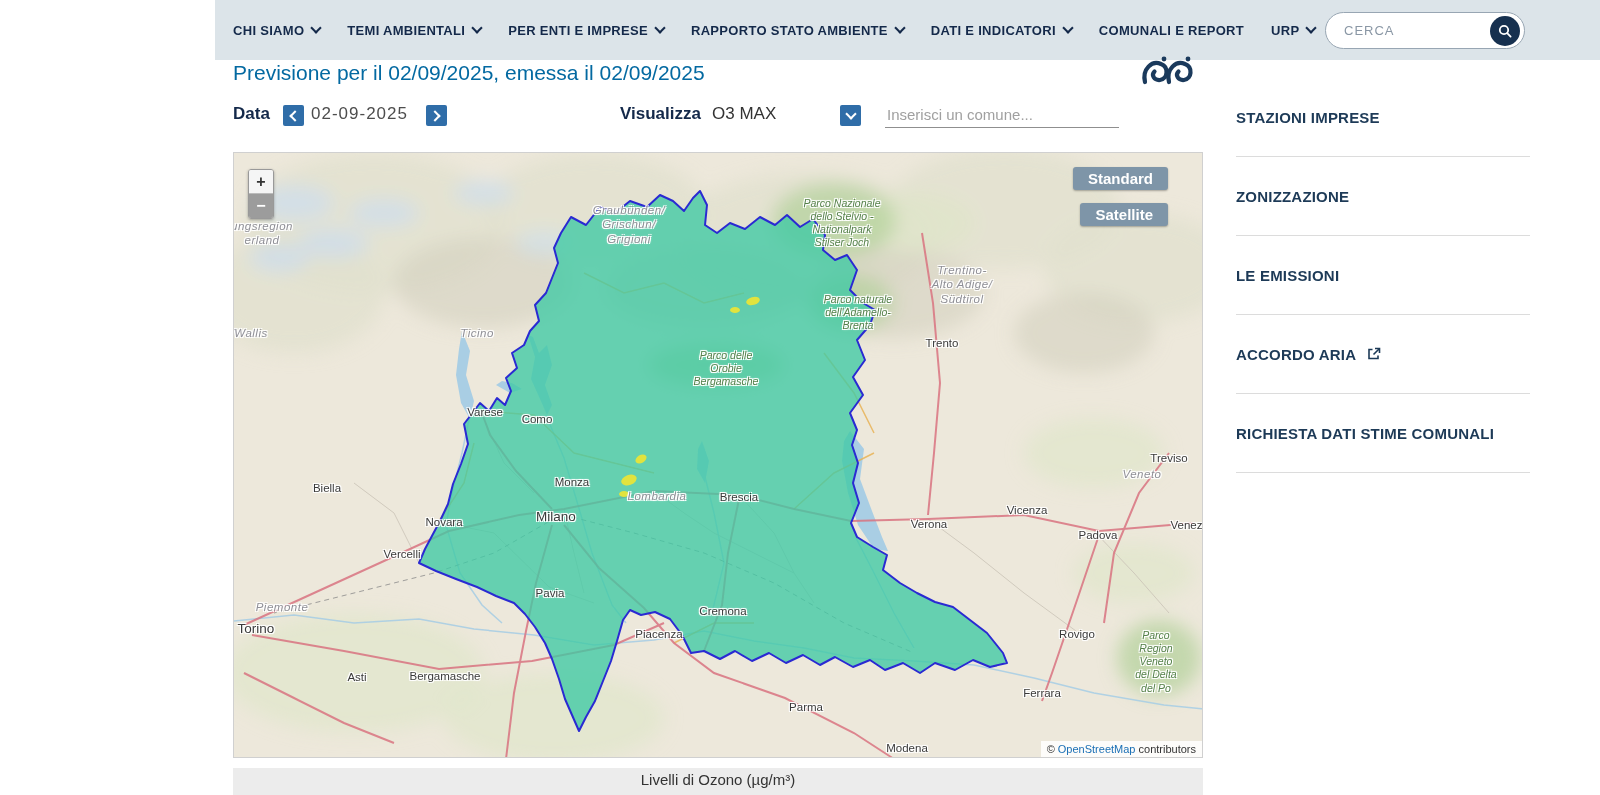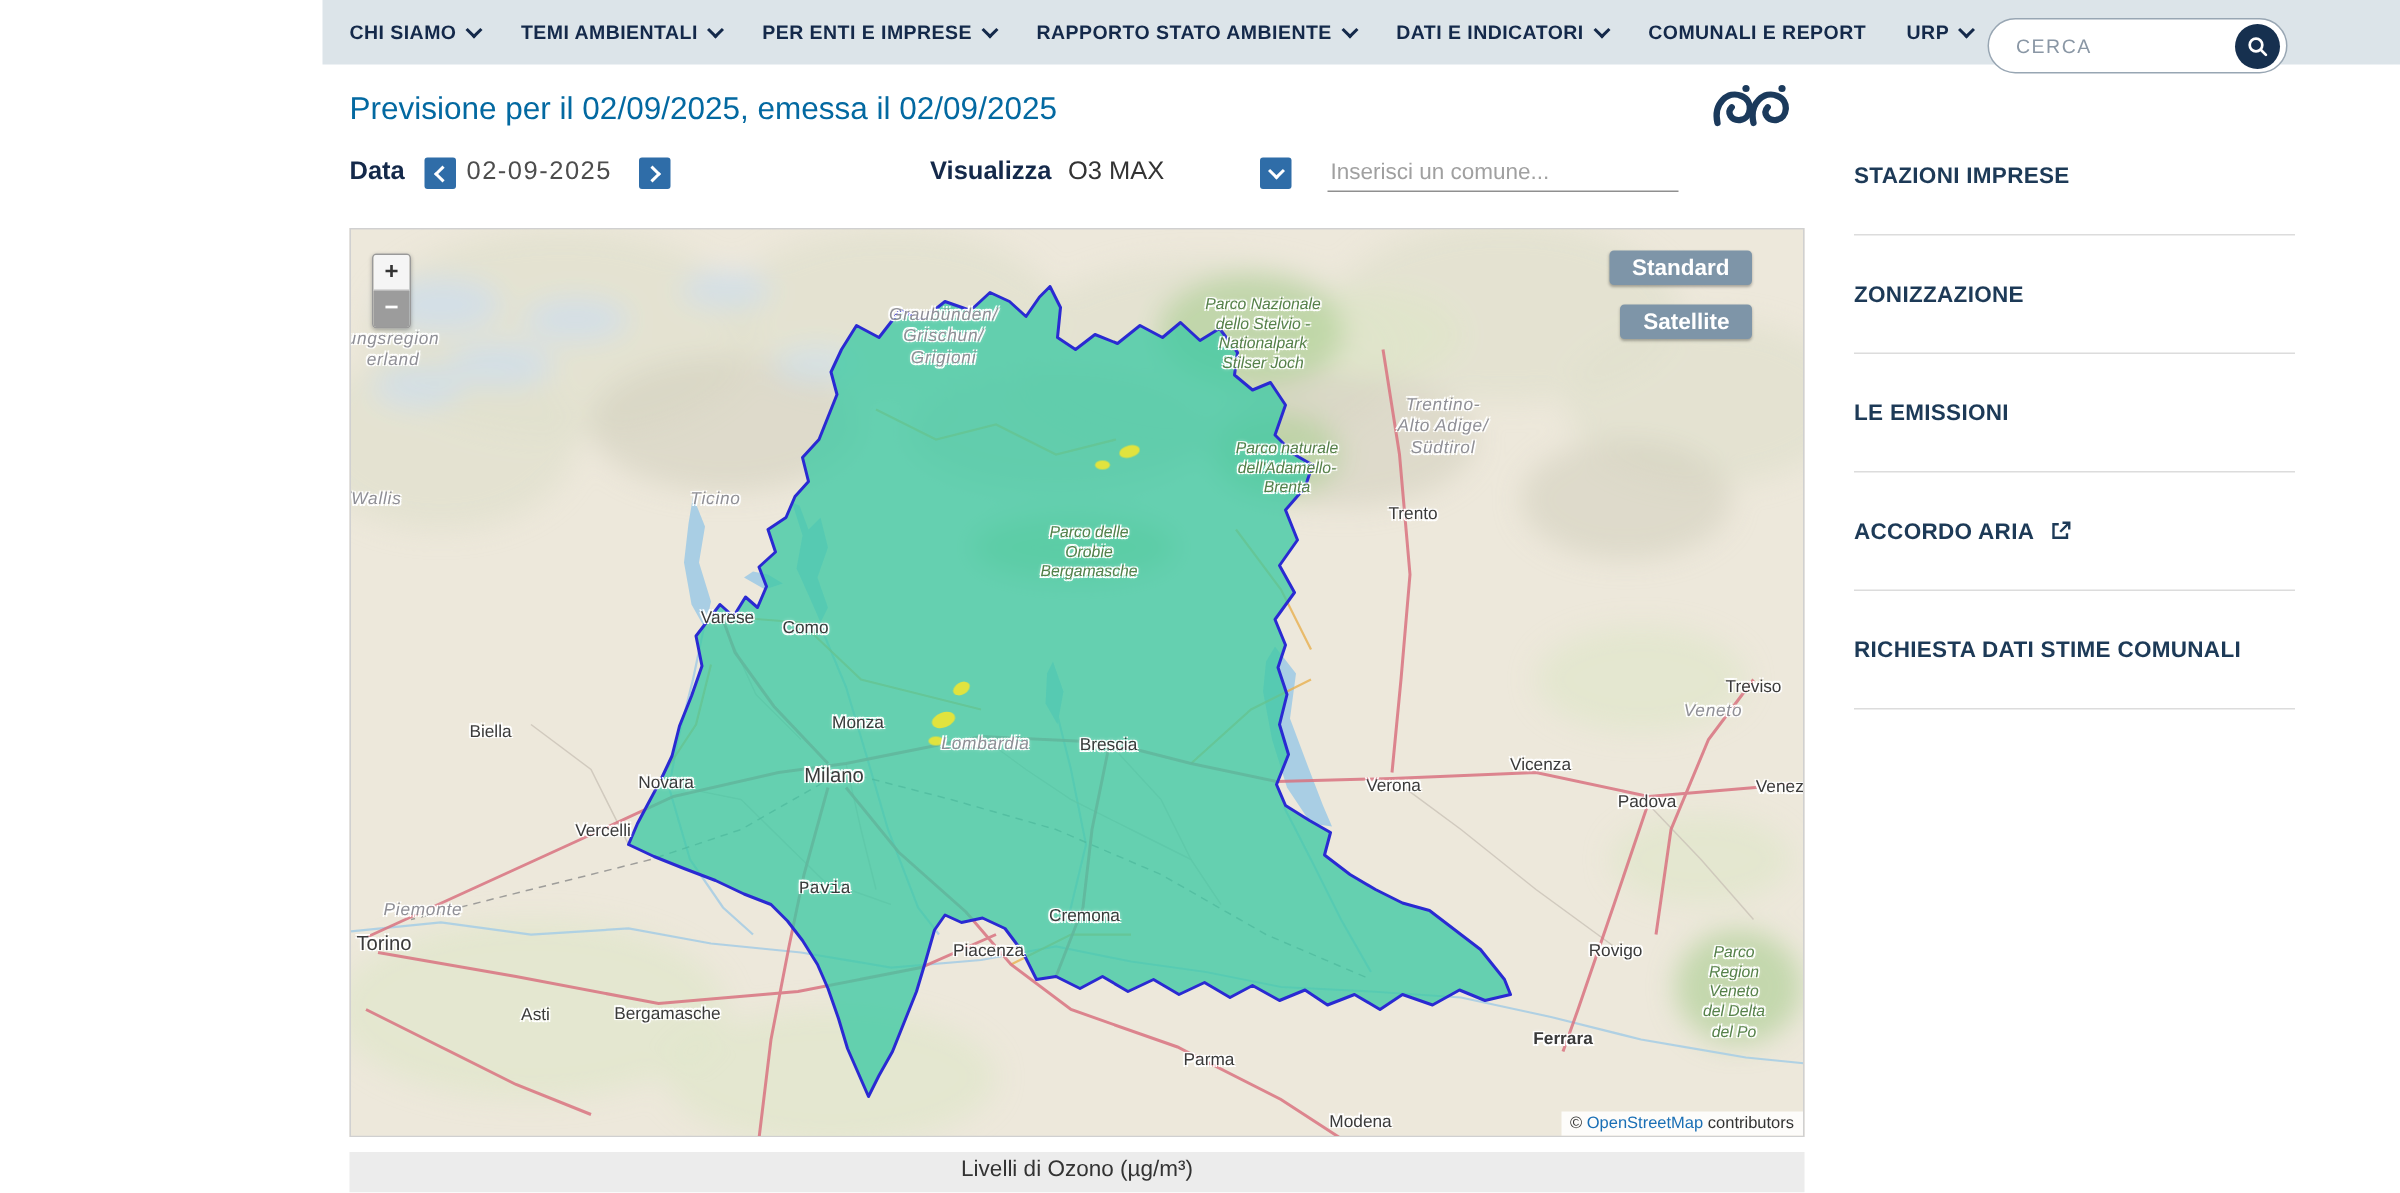--- a/index.html
+++ b/index.html
@@ -1,20 +1,20 @@
 <!DOCTYPE html>
 <html><head>
 <meta charset="utf-8">
 <style>
   html,body{margin:0;padding:0;background:#fff;}
   .page{position:relative;width:1600px;height:795px;overflow:hidden;background:#fff;
         font-family:"Liberation Sans",sans-serif;}
 
   
-  .topnav{position:absolute;left:215px;top:0;right:0;height:43px;background:#dce4e9;}
+  .topnav{position:absolute;left:215px;top:0;right:0;height:60px;background:#dce4e9;}
   .nav-items{display:flex;align-items:center;height:100%;padding-left:18px;gap:27px;}
   .nav-item{display:flex;align-items:center;font-weight:bold;font-size:13px;color:#14294a;
             letter-spacing:.3px;white-space:nowrap;cursor:pointer;}
   .chv{display:inline-block;width:6px;height:6px;border-right:2px solid #14294a;
        border-bottom:2px solid #14294a;transform:rotate(45deg);margin-left:8px;margin-top:-4px;}
   .search-pill{position:absolute;right:75px;top:12px;width:200px;height:37px;background:#fff;
                border:1px solid #98a6b3;border-radius:19px;display:flex;align-items:center;
                padding:0 4px 0 16px;box-sizing:border-box;}
   .search-pill input{border:none;outline:none;flex:1;min-width:0;background:transparent;
                      font-family:inherit;font-size:13px;color:#333;}
@@ -298,33 +298,33 @@
           <span class="map-label city" style="left: 210px; top: 362px;">Novara</span>
           <span class="map-label city" style="left: 695px; top: 364px;">Verona</span>
           <span class="map-label city" style="left: 793px; top: 350px;">Vicenza</span>
           <span class="map-label region" style="left: 908px; top: 278px;">Veneto</span>
           <span class="map-label city" style="left: 935px; top: 298px;">Treviso</span>
           <span class="map-label city" style="left: 864px; top: 375px;">Padova</span>
           <span class="map-label city" style="left: 957px; top: 365px;">Venezia</span>
           <span class="map-label city" style="left: 93px; top: 328px;">Biella</span>
           <span class="map-label city" style="left: 168px; top: 394px;">Vercelli</span>
           <span class="map-label region" style="left: 48px; top: 411px;">Piemonte</span>
-          <span class="map-label city" style="left: 316px; top: 433px; font-family: Liberation Mono, monospace;">Pavia</span>
+          <span class="map-label city" style="left: 316px; top: 433px;">Pavia</span>
           <span class="map-label city" style="left: 489px; top: 451px;">Cremona</span>
           <span class="map-label city" style="left: 425px; top: 474px;">Piacenza</span>
           <span class="map-label city-lg" style="left: 22px; top: 468px;">Torino</span>
           <span class="map-label city" style="left: 123px; top: 517px;">Asti</span>
           <span class="map-label city" style="left: 211px; top: 516px;">Bergamasche</span>
           <span class="map-label city" style="left: 552px; top: 547px; padding-left: 40px;">Parma</span>
           <span class="map-label city" style="left: 843px; top: 474px;">Rovigo</span>
           <span class="map-label park" style="left: 922px; top: 476px;">Parco Region
 Veneto
 del Delta
 del Po</span>
-          <span class="map-label city" style="left: 808px; top: 533px; font-weight: bold;">Ferrara</span>
+          <span class="map-label city" style="left: 808px; top: 533px;">Ferrara</span>
           <span class="map-label city" style="left: 673px; top: 588px;">Modena</span>
         </div>
 
       <div class="zoom">
         <button class="zbtn zin">+</button>
         <button class="zbtn zout">−</button>
       </div>
 
       <div class="layers">
         <button class="lbtn">Standard</button>

